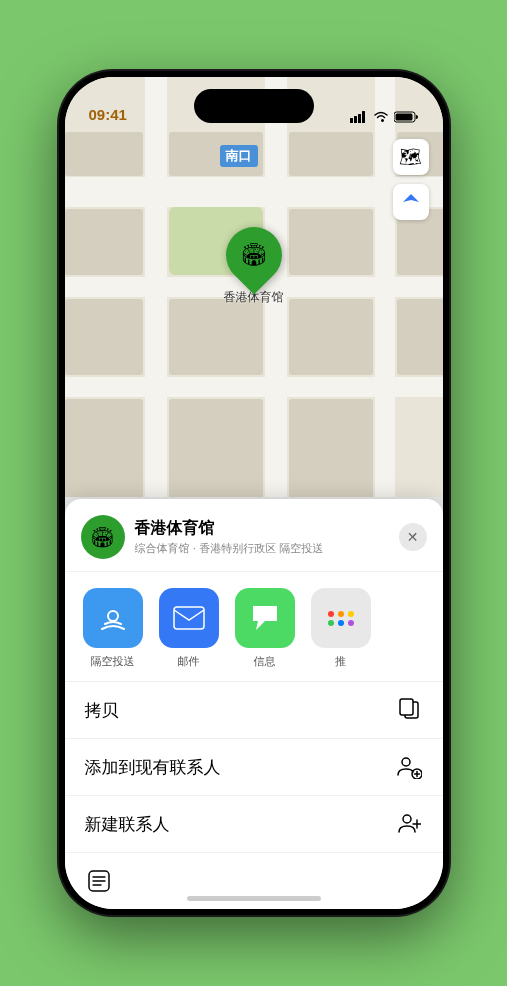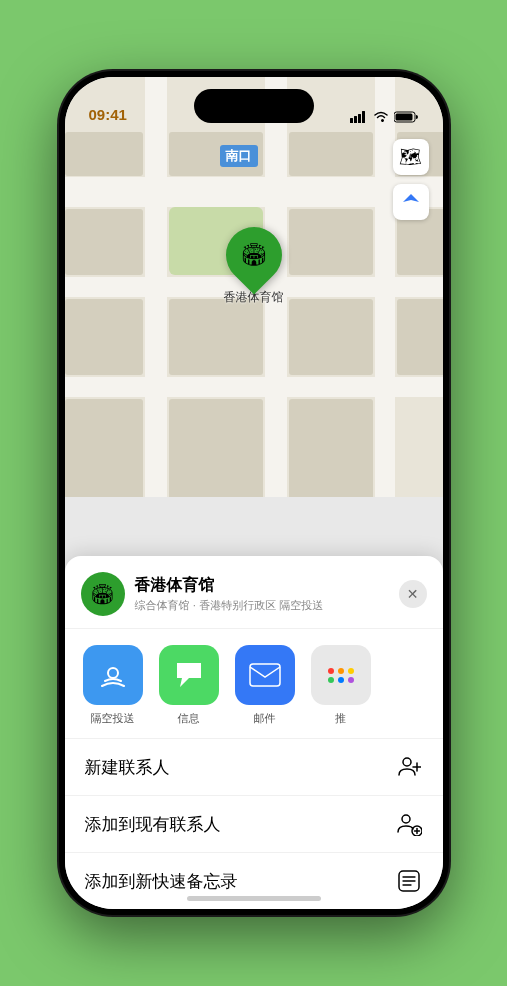--- a/index.html
+++ b/index.html
@@ -432,36 +432,36 @@
             <svg width="32" height="32" viewBox="0 0 32 32">
               <circle cx="16" cy="14" r="5" fill="none" stroke="white" stroke-width="2"></circle>
               <path d="M8 22 Q16 18 24 22" fill="none" stroke="white" stroke-width="2" stroke-linecap="round"></path>
               <path d="M5 27 Q16 21 27 27" fill="none" stroke="white" stroke-width="2" stroke-linecap="round"></path>
             </svg>
           </div>
           <span class="share-label">隔空投送</span>
         </div>
 
         <div class="share-item">
-          <div class="share-icon messages">
-            <svg width="34" height="34" viewBox="0 0 34 34">
-              <path d="M5 5 Q5 5 29 5 Q29 5 29 20 Q29 20 17 20 L8 29 L10 20 Q5 20 5 20 Z" fill="white"></path>
-            </svg>
-          </div>
-          <span class="share-label">信息</span>
-        </div>
-
-        <div class="share-item">
           <div class="share-icon mail">
             <svg width="34" height="26" viewBox="0 0 34 26">
               <rect x="2" y="2" width="30" height="22" rx="3" fill="none" stroke="white" stroke-width="1.5"></rect>
               <path d="M2 5 L17 15 L32 5" stroke="white" stroke-width="1.5" fill="none"></path>
             </svg>
           </div>
           <span class="share-label">邮件</span>
+        </div>
+
+        <div class="share-item">
+          <div class="share-icon messages">
+            <svg width="34" height="34" viewBox="0 0 34 34">
+              <path d="M5 5 Q5 5 29 5 Q29 5 29 20 Q29 20 17 20 L8 29 L10 20 Q5 20 5 20 Z" fill="white"></path>
+            </svg>
+          </div>
+          <span class="share-label">信息</span>
         </div>
 
 
         <div class="share-item">
           <div class="share-icon more">
             <div class="more-dots">
               <div class="more-dot" style="background:#ff3b30;"></div>
               <div class="more-dot" style="background:#ff9500;"></div>
               <div class="more-dot" style="background:#ffcc00;"></div>
             </div>
@@ -470,48 +470,56 @@
               <div class="more-dot" style="background:#007aff;"></div>
               <div class="more-dot" style="background:#af52de;"></div>
             </div>
           </div>
           <span class="share-label">推</span>
         </div>
       </div>
 
       <div class="action-list">
 
-
         <div class="action-row">
-          <span class="action-text">新建联系人</span>
+          <span class="action-text">拷贝</span>
           <div class="action-icon">
-            <svg width="24" height="24" viewBox="0 0 24 24">
-              <circle cx="10" cy="7" r="4" fill="none" stroke="#000" stroke-width="1.5"></circle>
-              <path d="M2 20 Q2 14 10 14 Q18 14 18 20" fill="none" stroke="#000" stroke-width="1.5" stroke-linecap="round"></path>
-              <line x1="20" y1="8" x2="20" y2="16" stroke="#000" stroke-width="1.5" stroke-linecap="round"></line>
-              <line x1="16" y1="12" x2="24" y2="12" stroke="#000" stroke-width="1.5" stroke-linecap="round"></line>
+            <svg width="22" height="24" viewBox="0 0 22 24">
+              <rect x="7" y="4" width="13" height="16" rx="2" fill="none" stroke="#000" stroke-width="1.5"></rect>
+              <rect x="2" y="1" width="13" height="16" rx="2" fill="white" stroke="#000" stroke-width="1.5"></rect>
             </svg>
           </div>
         </div>
 
         <div class="action-row">
           <span class="action-text">添加到现有联系人</span>
           <div class="action-icon">
             <svg width="26" height="24" viewBox="0 0 26 24">
               <circle cx="10" cy="7" r="4" fill="none" stroke="#000" stroke-width="1.5"></circle>
               <path d="M2 20 Q2 14 10 14 Q16 14 17 17" fill="none" stroke="#000" stroke-width="1.5" stroke-linecap="round"></path>
               <circle cx="21" cy="19" r="5" fill="none" stroke="#000" stroke-width="1.5"></circle>
               <line x1="21" y1="16.5" x2="21" y2="21.5" stroke="#000" stroke-width="1.5" stroke-linecap="round"></line>
               <line x1="18.5" y1="19" x2="23.5" y2="19" stroke="#000" stroke-width="1.5" stroke-linecap="round"></line>
             </svg>
           </div>
         </div>
 
         <div class="action-row">
-          <span class="action-text">添加到新快速备忘录</span>
+          <span class="action-text">新建联系人</span>
+          <div class="action-icon">
+            <svg width="24" height="24" viewBox="0 0 24 24">
+              <circle cx="10" cy="7" r="4" fill="none" stroke="#000" stroke-width="1.5"></circle>
+              <path d="M2 20 Q2 14 10 14 Q18 14 18 20" fill="none" stroke="#000" stroke-width="1.5" stroke-linecap="round"></path>
+              <line x1="20" y1="8" x2="20" y2="16" stroke="#000" stroke-width="1.5" stroke-linecap="round"></line>
+              <line x1="16" y1="12" x2="24" y2="12" stroke="#000" stroke-width="1.5" stroke-linecap="round"></line>
+            </svg>
+          </div>
+        </div>
+
+        <div class="action-row">
           <div class="action-icon">
             <svg width="22" height="22" viewBox="0 0 22 22">
               <rect x="1" y="1" width="20" height="20" rx="4" fill="none" stroke="#000" stroke-width="1.5"></rect>
               <line x1="5" y1="7" x2="17" y2="7" stroke="#000" stroke-width="1.3" stroke-linecap="round"></line>
               <line x1="5" y1="11" x2="17" y2="11" stroke="#000" stroke-width="1.3" stroke-linecap="round"></line>
               <line x1="5" y1="15" x2="13" y2="15" stroke="#000" stroke-width="1.3" stroke-linecap="round"></line>
             </svg>
           </div>
         </div>
 

